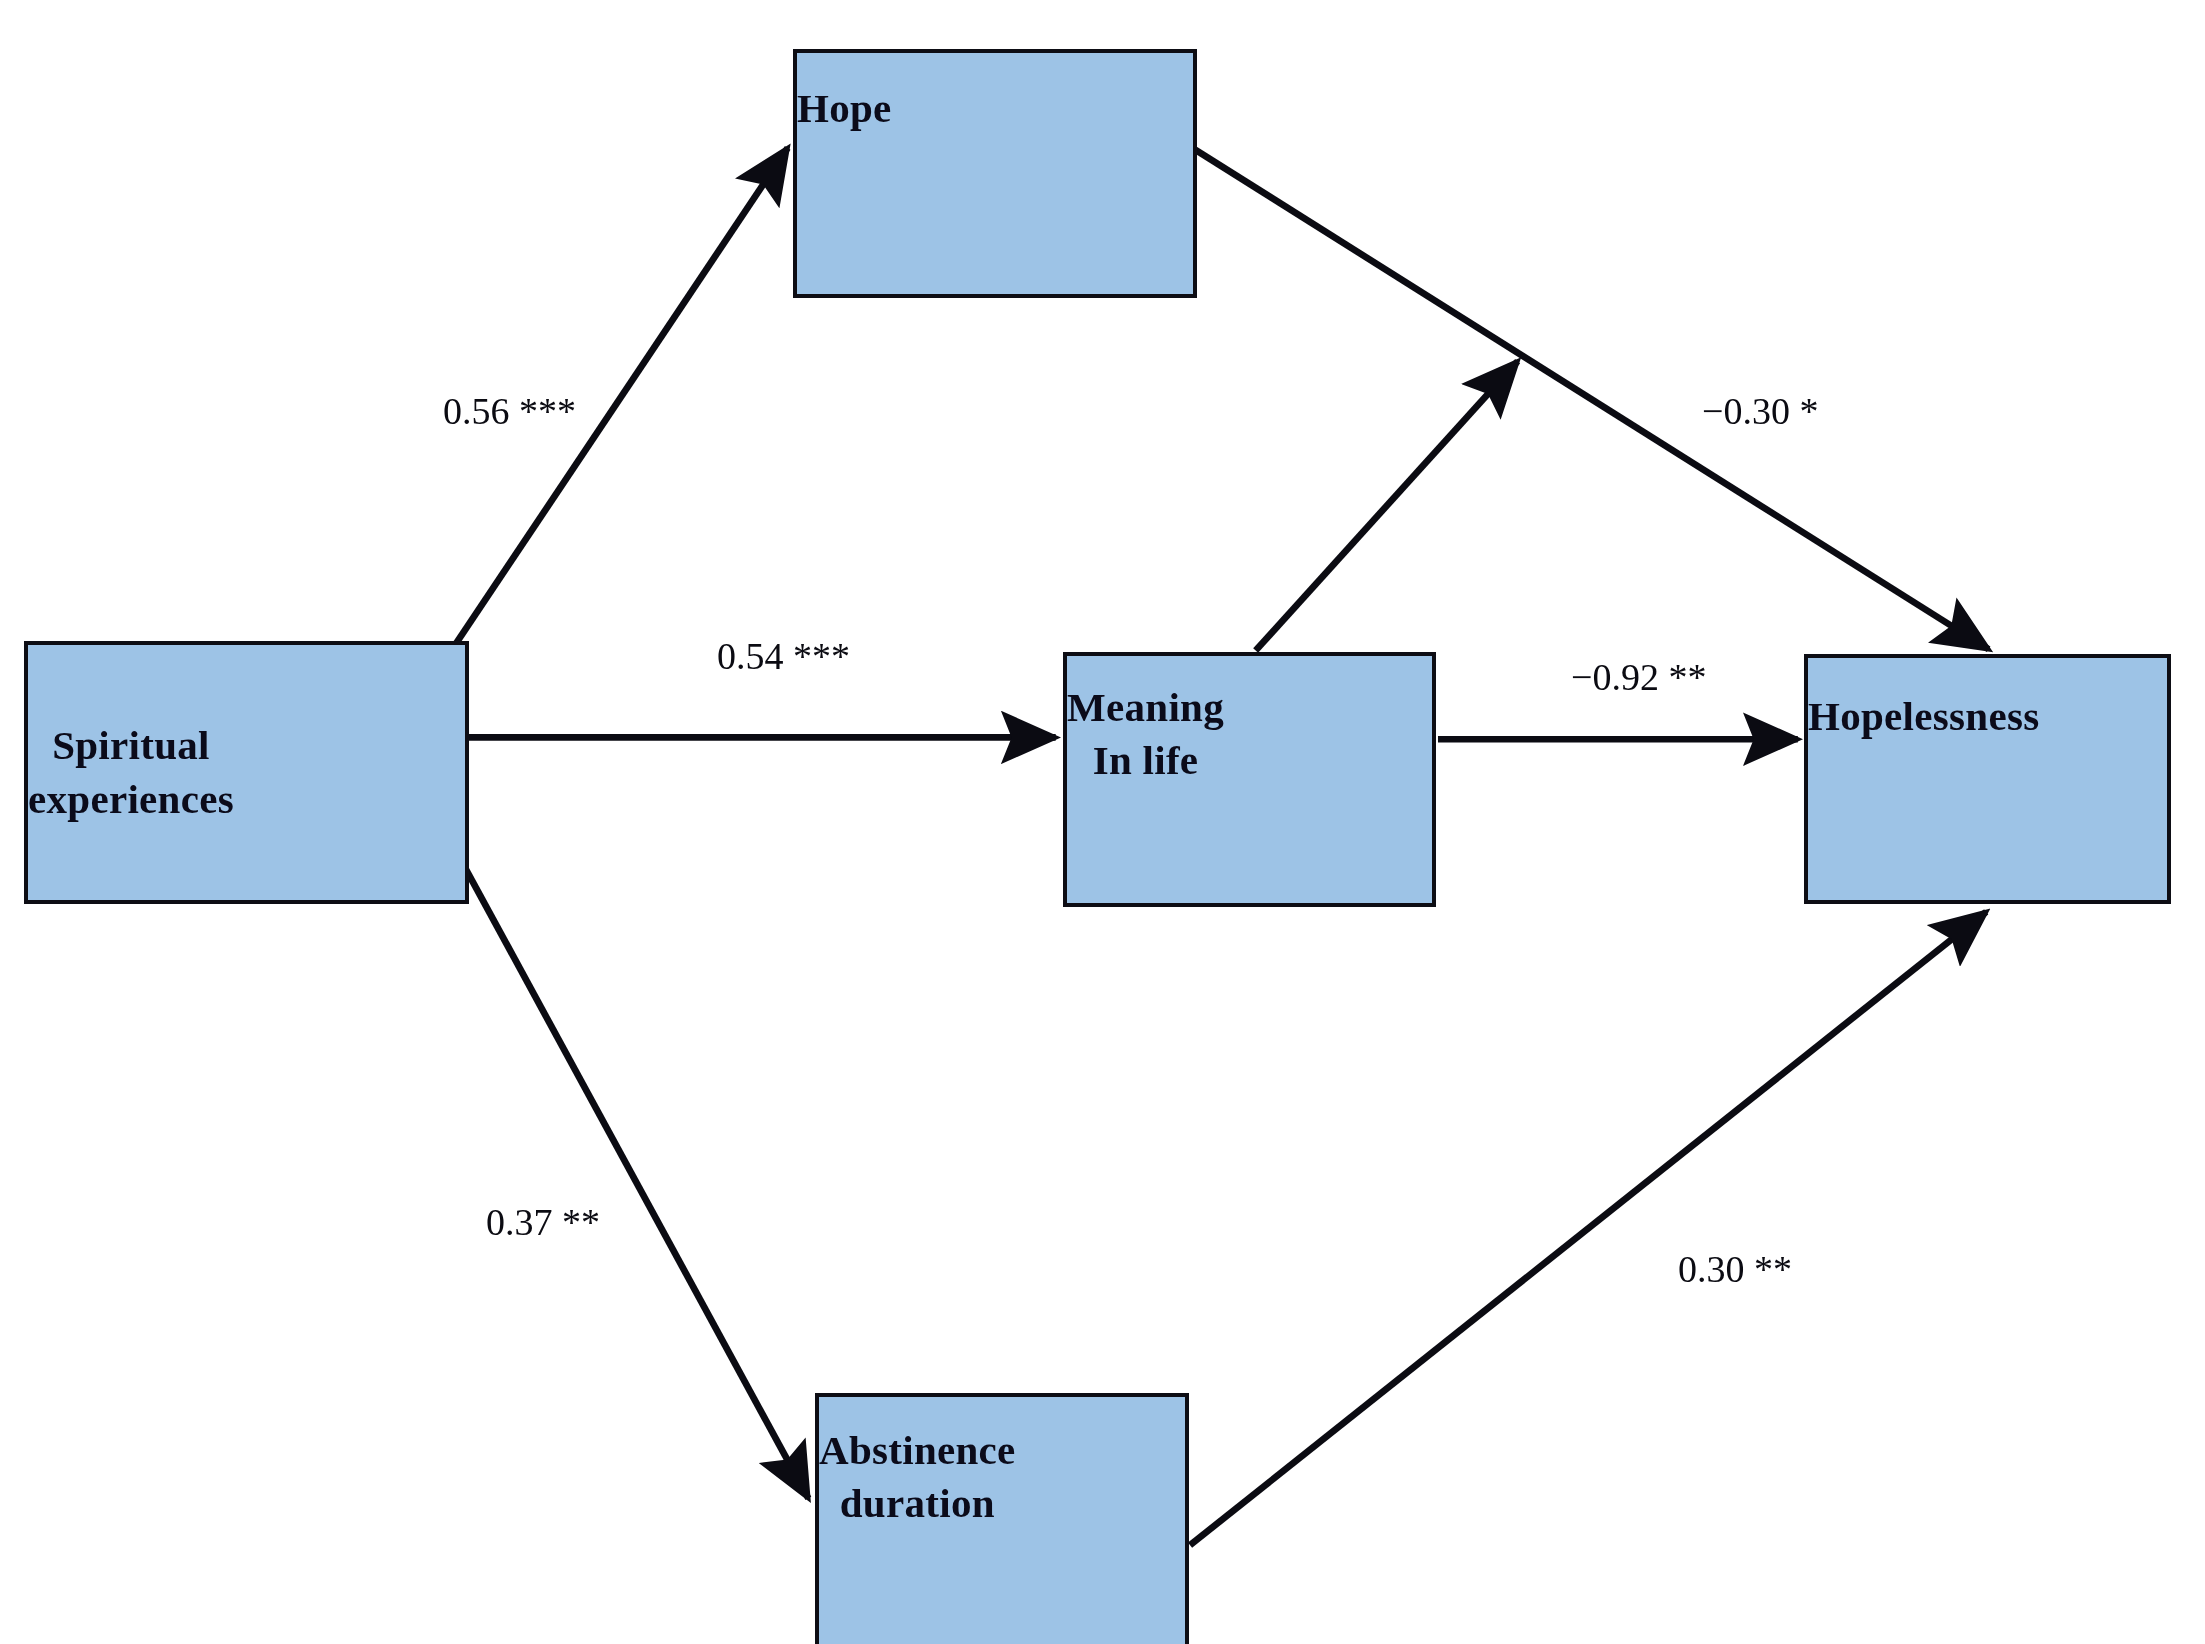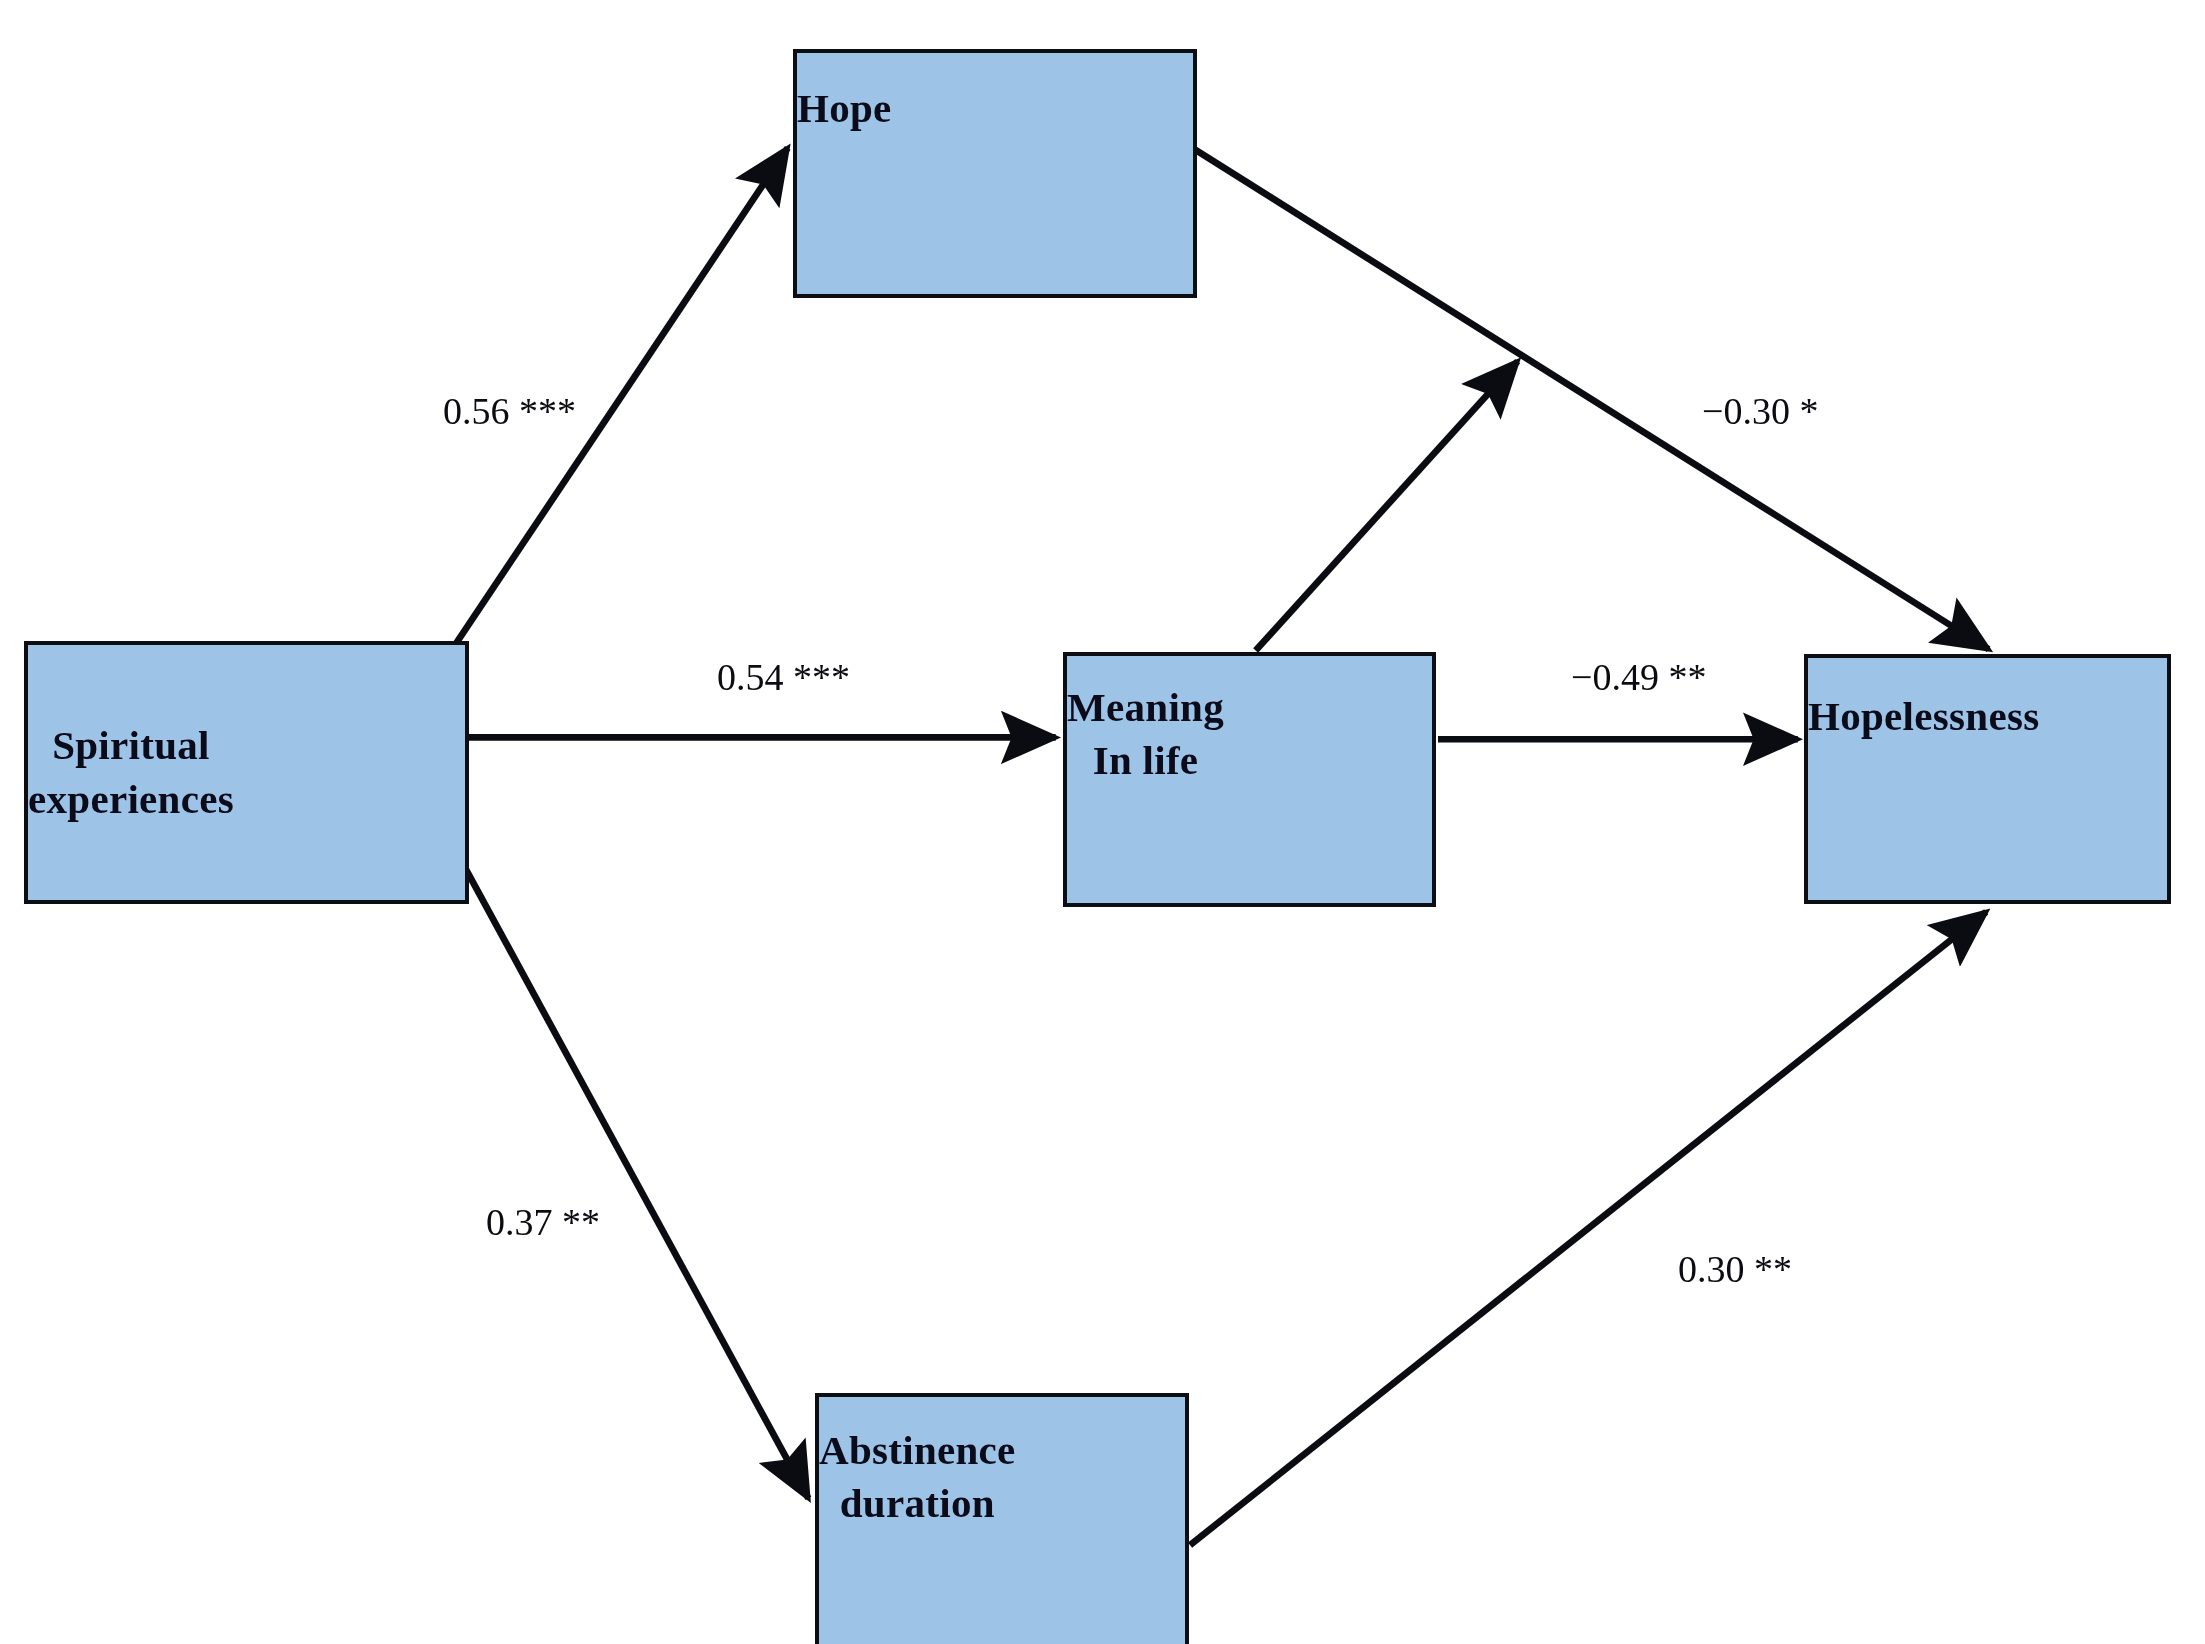--- a/index.html
+++ b/index.html
@@ -73,21 +73,21 @@
     position: absolute;
     font-family: "Liberation Serif", "DejaVu Serif", serif;
     font-weight: normal;
     font-size: 38px;
     color: #0B0B12;
     white-space: nowrap;
     z-index: 4;
     user-select: none;
   }
   #label-se-hope      { left: 443px;  top: 389px; }
-  #label-se-meaning   { left: 717px; top: 655px; text-align: center; }
+  #label-se-meaning   { left: 717px; top: 634px; text-align: center; }
   #label-se-abst      { left: 486px;  top: 1200px; }
   #label-hope-hless   { left: 1702px; top: 389px; }
   #label-meaning-hless{ left: 1571px; top: 655px; }
   #label-abst-hless   { left: 1678px; top: 1199px; margin-top: 48px; }
 </style>
 </head>
 <body>
 
 <div id="diagram-root" style="background: rgb(255, 255, 255);">
 
@@ -137,18 +137,18 @@
   </div>
 
   <span class="path-label" id="label-se-hope" style="color: rgb(11, 11, 18);">0.56 ***</span>
 
   <span class="path-label" id="label-se-meaning" style="color: rgb(11, 11, 18);">0.54 ***</span>
 
   <span class="path-label" id="label-se-abst" style="color: rgb(11, 11, 18);">0.37 **</span>
 
   <span class="path-label" id="label-hope-hless" style="color: rgb(11, 11, 18);">−0.30 *</span>
 
-  <span class="path-label" id="label-meaning-hless" style="color: rgb(11, 11, 18);">−0.49 **</span>
+  <span class="path-label" id="label-meaning-hless" style="color: rgb(11, 11, 18);">−0.92 **</span>
 
   <span class="path-label" id="label-abst-hless" style="color: rgb(11, 11, 18);">0.30 **</span>
 
 </div>
 
 
 </body></html>

